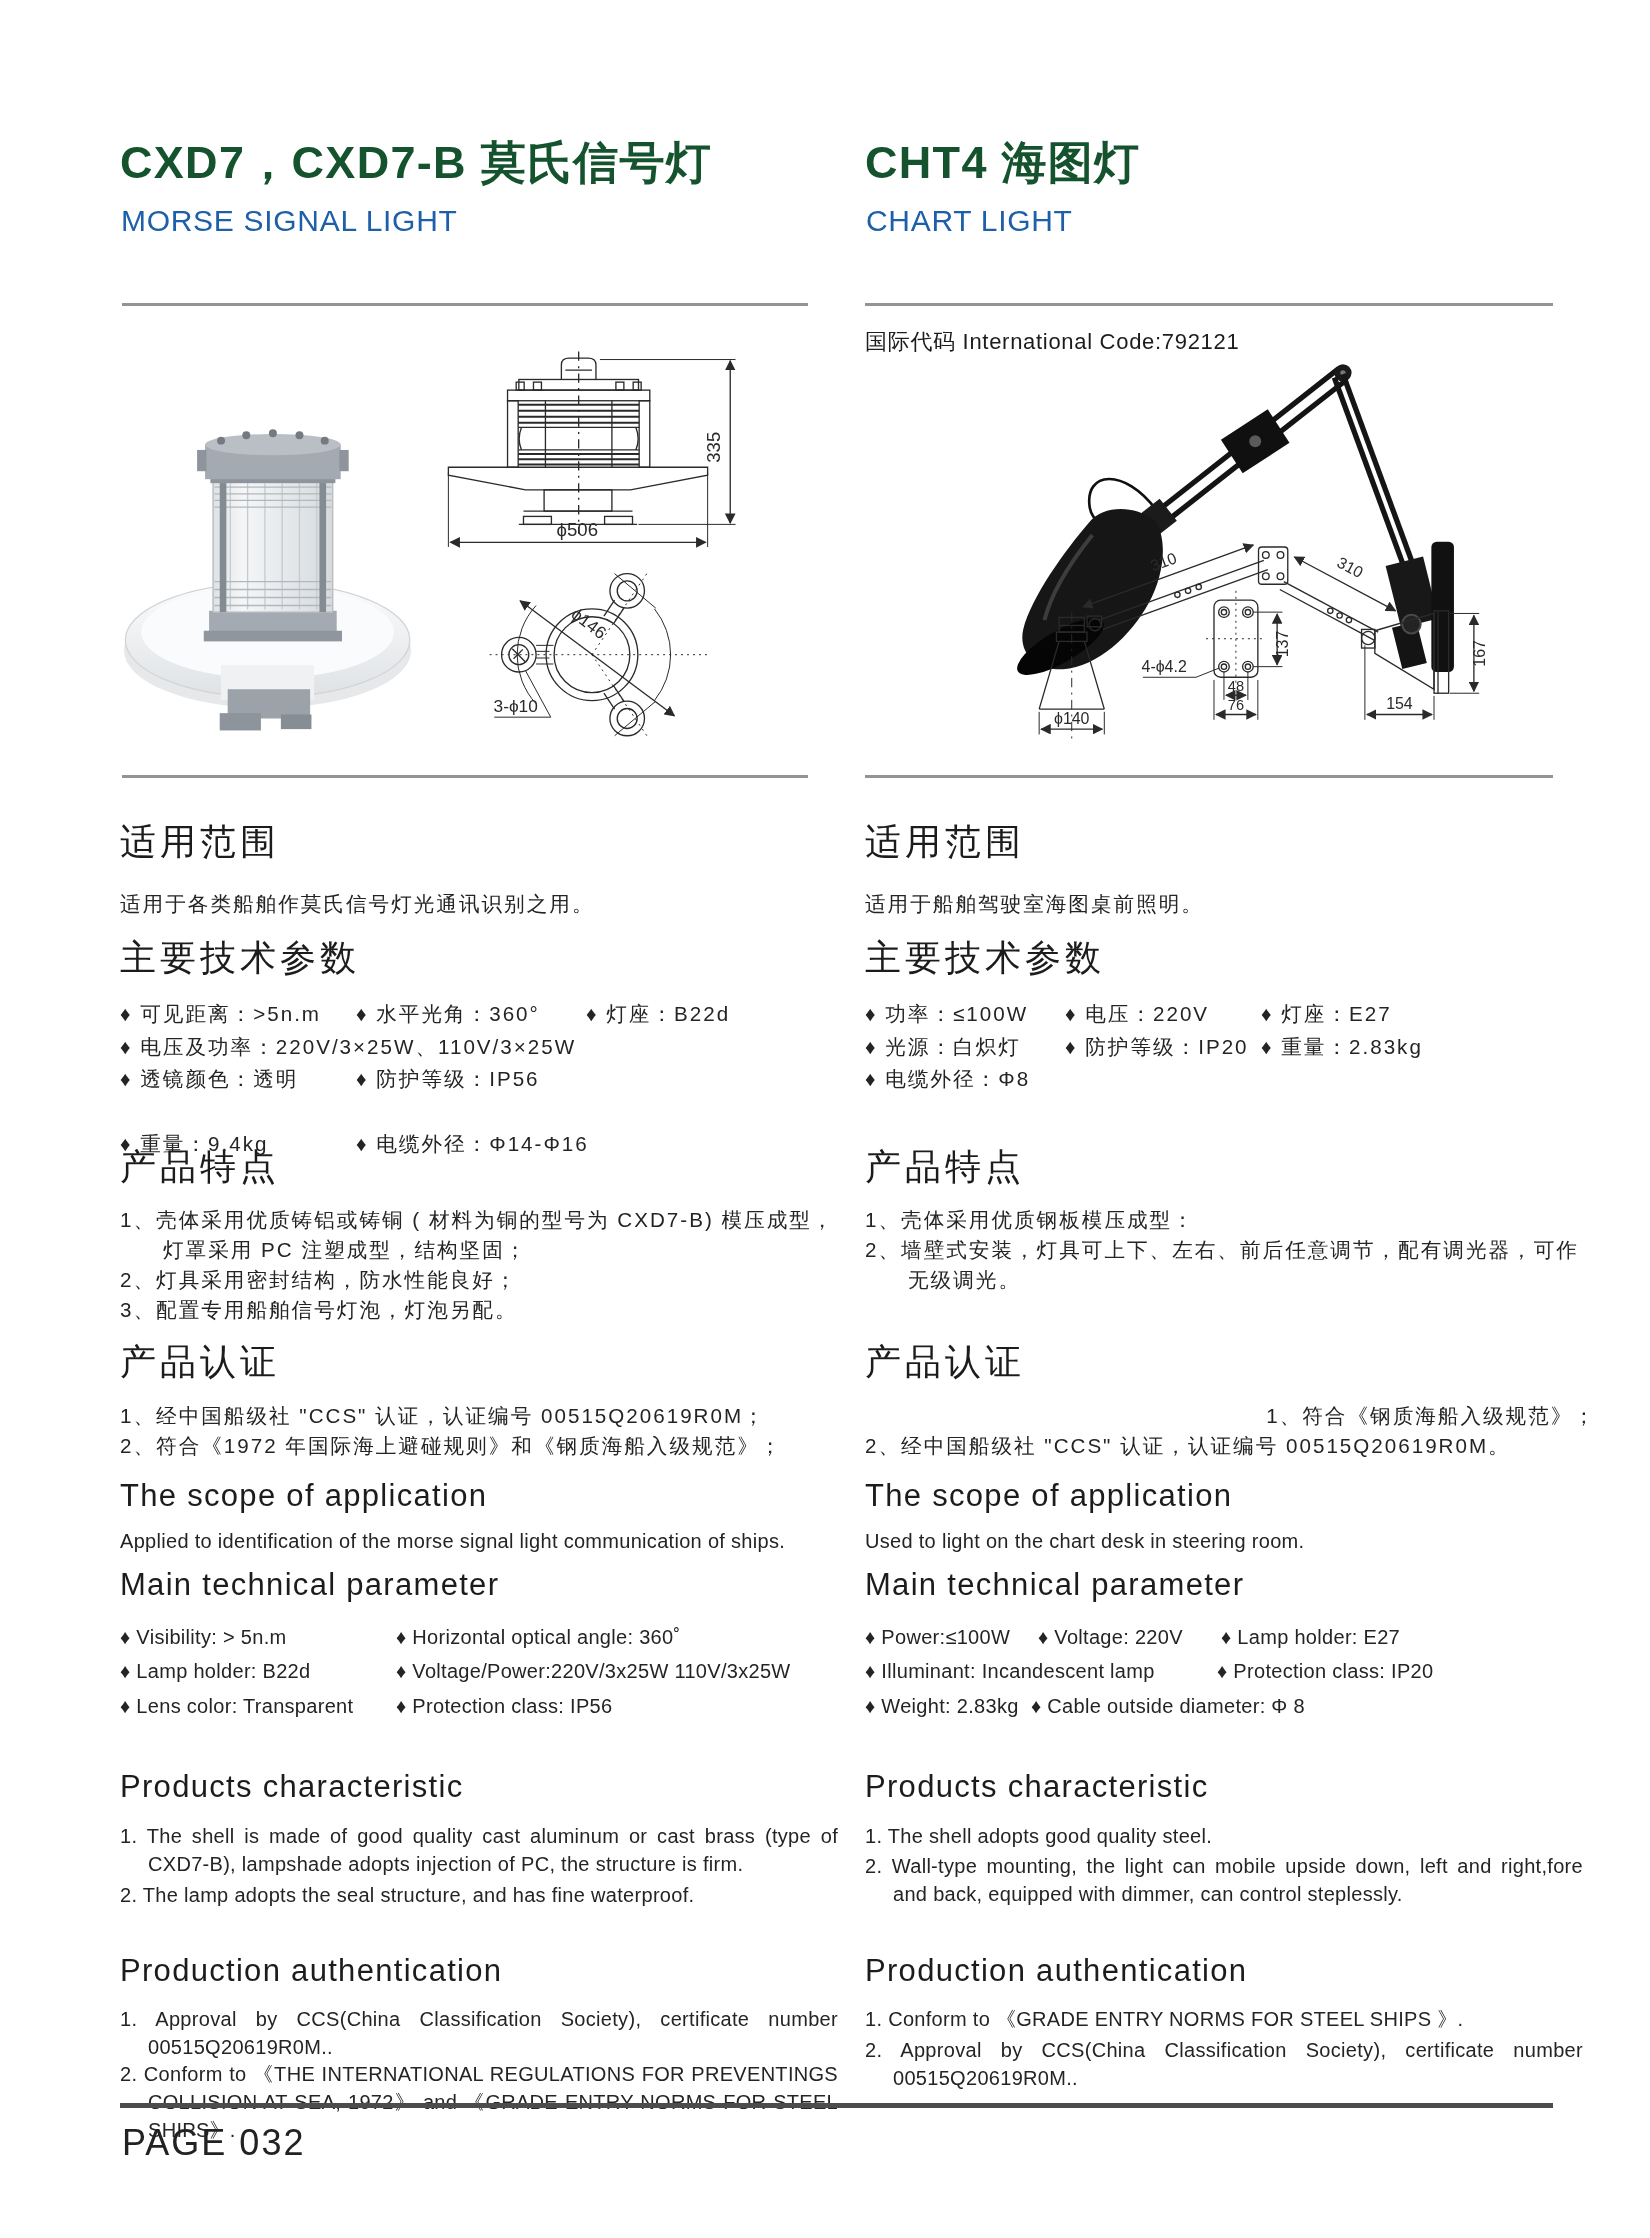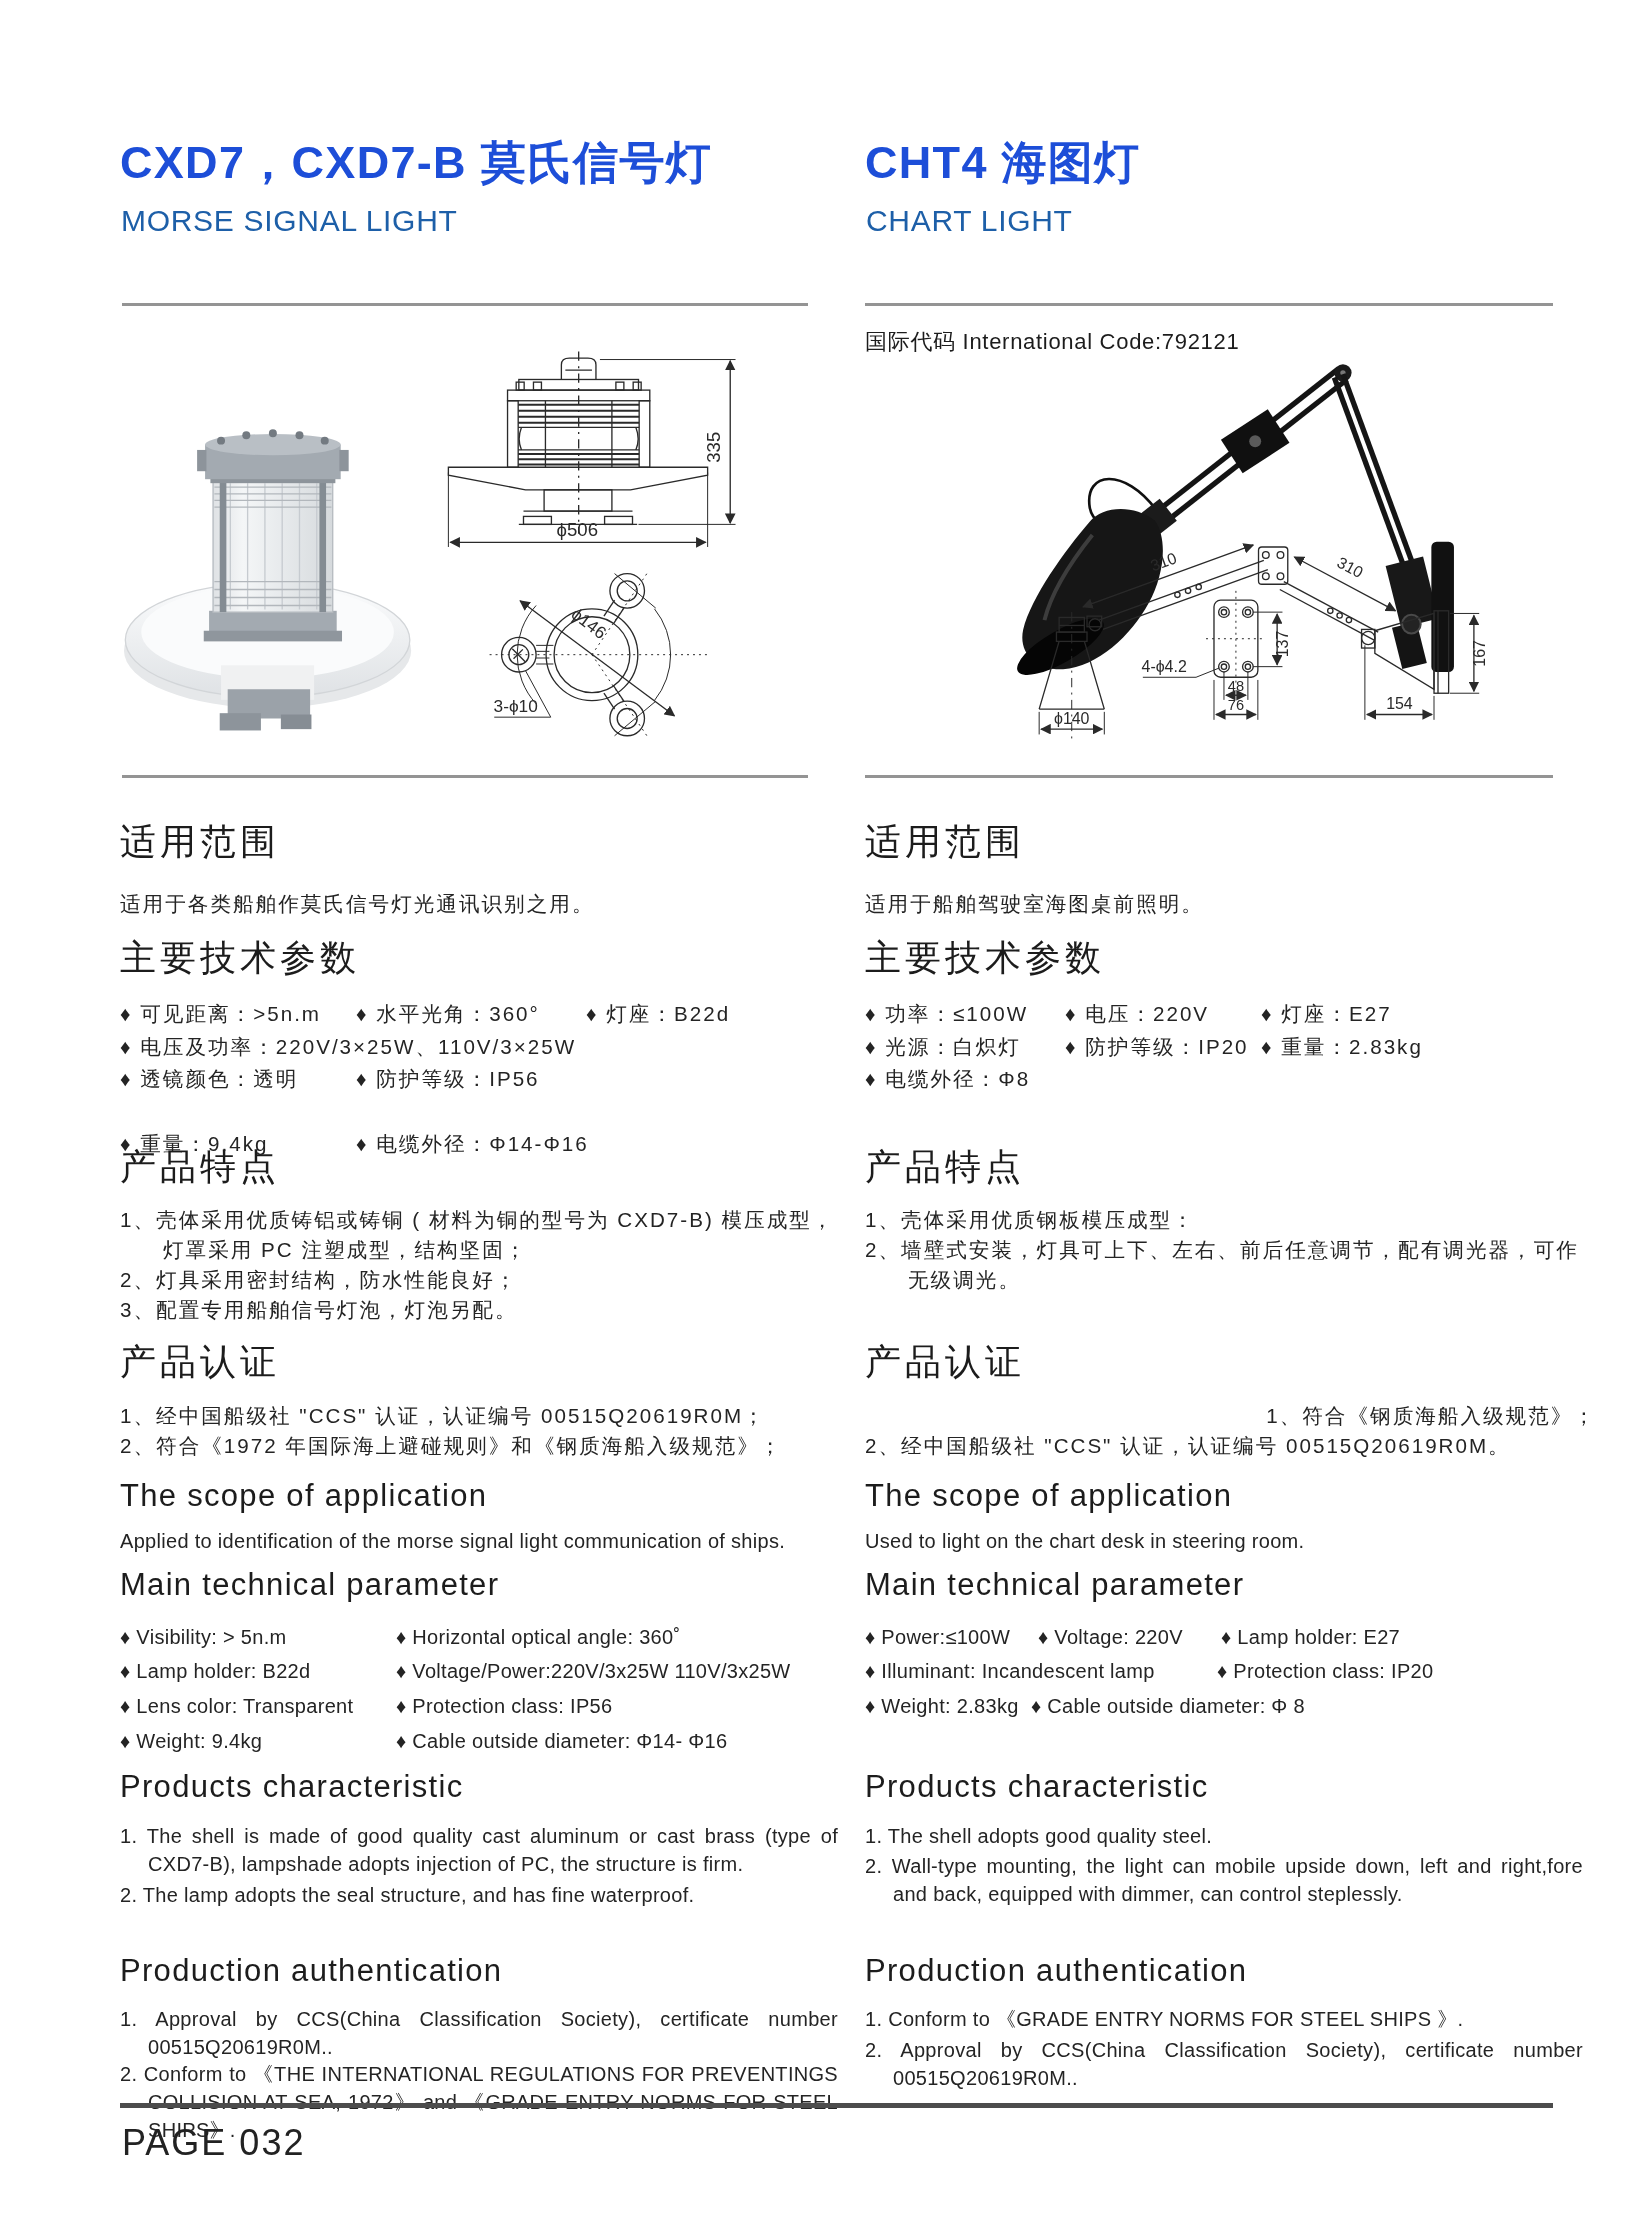--- a/index.html
+++ b/index.html
@@ -2,21 +2,21 @@
 <html style="font-size:10.6px"><head>
 <meta charset="utf-8">
 <style>
   html,body{margin:0;padding:0;background:#e8e8e8;}
   .page{
     position:relative;width:1650px;height:2239px;background:#ffffff;
     font-family:"Liberation Sans","DejaVu Sans",sans-serif;color:#222;
     overflow:hidden;margin:0 auto;
   }
   .abs{position:absolute;}
-  .title-zh{font-size:45px;font-weight:700;color:#1d4ed8;letter-spacing:1.3px;white-space:nowrap;}
+  .title-zh{font-size:45px;font-weight:700;color:#14532d;letter-spacing:1.3px;white-space:nowrap;}
   .title-en{font-size:30px;font-weight:400;color:#1d5fa8;letter-spacing:0.7px;white-space:nowrap;}
   .rule-light{height:2.7px;background:#949494;}
   .rule-dark{height:4.7px;background:#4c4c4c;}
   .h-zh{font-size:36px;color:#1c1c1c;letter-spacing:4px;white-space:nowrap;font-weight:400;}
   .h-en{font-size:31px;color:#1c1c1c;letter-spacing:1.3px;white-space:nowrap;font-weight:400;}
   .t-zh{font-size:20.6px;color:#242424;letter-spacing:2px;line-height:1.45;}
   .t-en{font-size:20px;color:#242424;letter-spacing:0.3px;line-height:1.4;}
   .nowrap{white-space:nowrap;}
   .row{width:688px;height:27px;}
   .row span{position:absolute;top:0;white-space:nowrap;}
@@ -347,24 +347,20 @@
     <span style="left:276px;">♦ Horizontal optical angle: 360˚</span>
   </div>
   <div class="abs row t-en" style="left:120px;top:1657px;">
     <span style="left:0;">♦ Lamp holder: B22d</span>
     <span style="left:276px;">♦ Voltage/Power:220V/3x25W 110V/3x25W</span>
   </div>
   <div class="abs row t-en" style="left:120px;top:1692px;">
     <span style="left:0;">♦ Lens color: Transparent</span>
     <span style="left:276px;">♦ Protection class: IP56</span>
   </div>
-  <div class="abs row t-en" style="left:120px;top:1727px;">
-    <span style="left:0;">♦ Weight: 9.4kg</span>
-    <span style="left:276px;">♦ Cable outside diameter:  Φ14- Φ16</span>
-  </div>
 
   <div class="abs h-en" style="left:120px;top:1769px;">Products characteristic</div>
   <div class="abs t-en hang-en" style="left:120px;top:1822px;">1. The shell is made of good quality cast aluminum or cast brass (type of CXD7-B), lampshade adopts injection of PC, the structure is firm.</div>
   <div class="abs t-en hang-en" style="left:120px;top:1881px;">2. The lamp adopts the seal structure, and has fine waterproof.</div>
 
   <div class="abs h-en" style="left:120px;top:1953px;">Production authentication</div>
   <div class="abs t-en hang-en" style="left:120px;top:2005px;">1. Approval by CCS(China Classification Society), certificate number 00515Q20619R0M..</div>
   <div class="abs t-en hang-en" style="left:120px;top:2060px;">2. Conform to 《THE INTERNATIONAL REGULATIONS FOR PREVENTINGS COLLISION AT SEA, 1972》 and 《GRADE ENTRY NORMS FOR STEEL SHIPS》.</div>
 
   <div class="abs h-zh" style="left:865px;top:818px;">适用范围</div>

